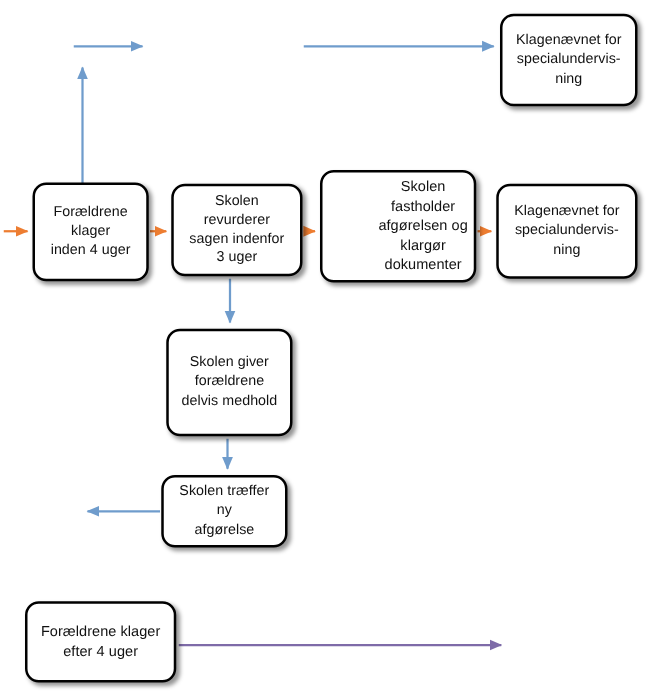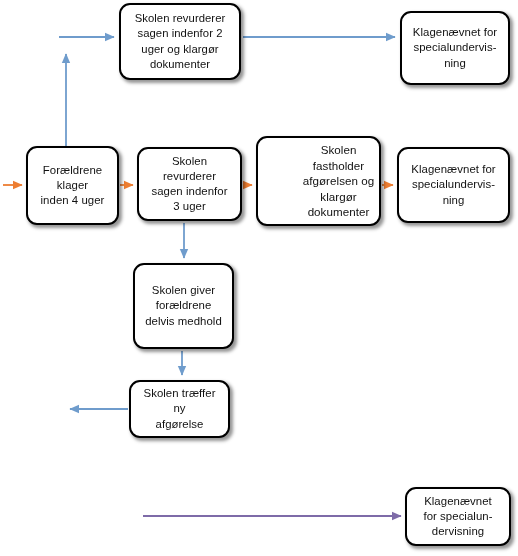--- a/index.html
+++ b/index.html
@@ -102,26 +102,20 @@
       <line x1="182" y1="351" x2="182" y2="375" marker-end="url(#ah-blue)"></line>
 
       <line x1="128" y1="409" x2="70" y2="409" marker-end="url(#ah-blue)"></line>
     </g>
 
     <g stroke="#7E6BA8" stroke-width="1.8" fill="none">
       <line x1="143" y1="516" x2="401" y2="516" marker-end="url(#ah-purple)"></line>
     </g>
   </svg>
 
-  <div class="node" id="n-top-reassess">
-    <span>Skolen revurderer
-sagen indenfor 2
-uger og klargør
-dokumenter</span>
-  </div>
 
   <div class="node" id="n-top-board">
     <span>Klagenævnet for
 specialundervis-
 ning</span>
   </div>
 
   <div class="node" id="n-parents-4w">
     <span>Forældrene
 klager
@@ -152,20 +146,19 @@
 forældrene
 delvis medhold</span>
   </div>
 
   <div class="node" id="n-newdecision">
     <span>Skolen træffer
 ny
 afgørelse</span>
   </div>
 
+  <div class="node" id="n-parents-after">
+    <span>Forældrene klager
+efter 4 uger</span>
+  </div>
 
-  <div class="node" id="n-board-bottom">
-    <span>Klagenævnet
-for specialun-
-dervisning</span>
-  </div>
 
 </div>
 
 </body></html>

